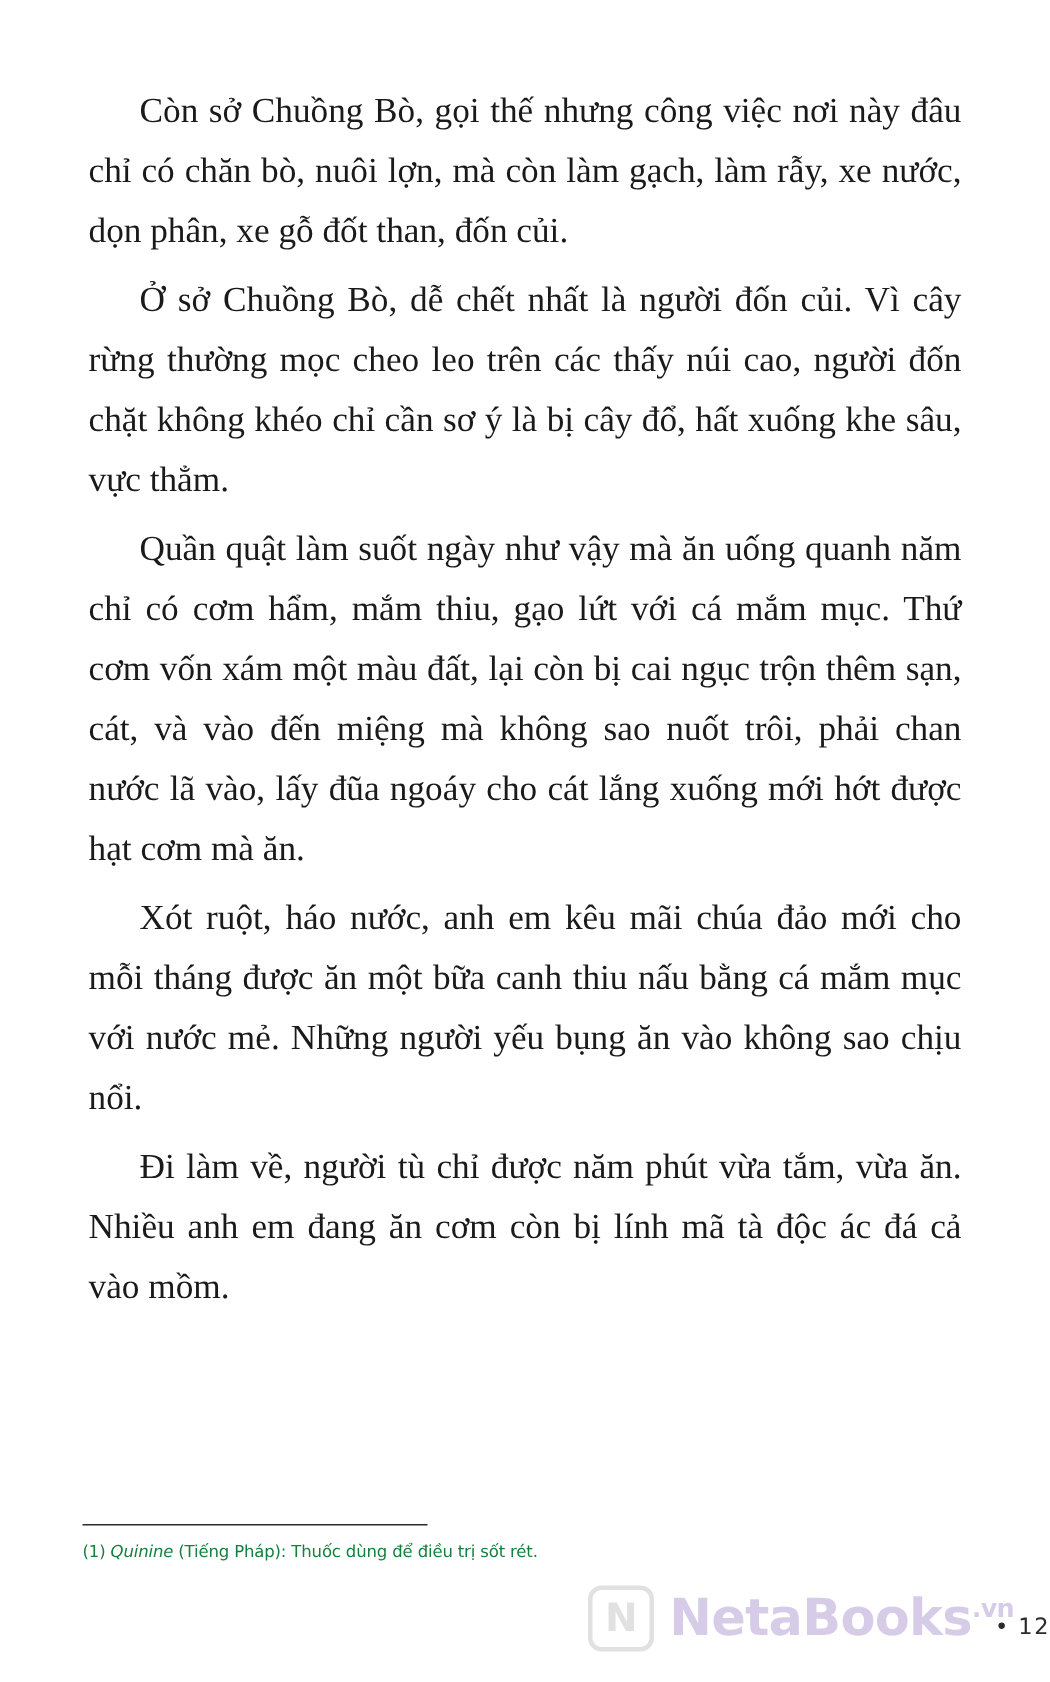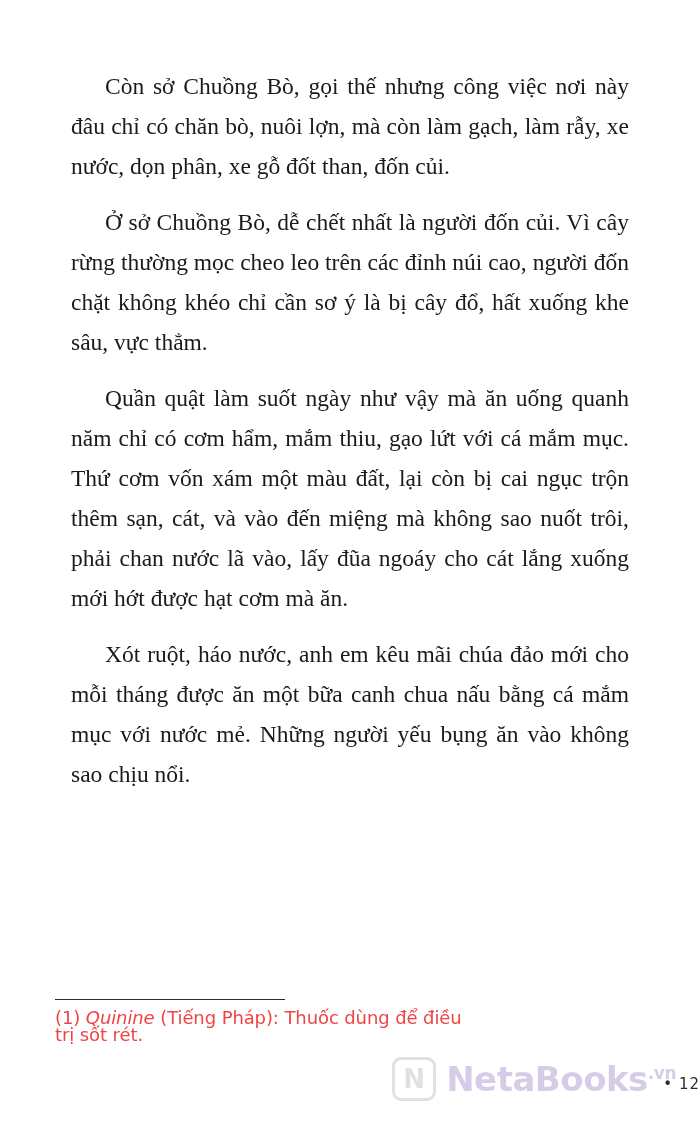--- a/index.html
+++ b/index.html
@@ -24,21 +24,21 @@
     box-sizing: border-box;
     padding: 50px 55px 0 55px;
   }
   .body-text {
     font-size: 23.5px;
     line-height: 40px;
     text-align: justify;
     text-justify: inter-word;
   }
   .body-text p {
-    margin: 16px;
+    margin: 4px;
     text-indent: 34px;
   }
   .body-text p.spaced {
     margin-top: 6px;
   }
   .footnote-sup {
     font-size: 13px;
     vertical-align: super;
     line-height: 0;
   }
@@ -49,23 +49,23 @@
     width: 420px;
   }
   .footnote-rule {
     width: 230px;
     height: 1px;
     background: #2b2b2b;
     margin-bottom: 9px;
   }
   .footnote-text {
     font-family: "DejaVu Sans", sans-serif;
-    font-size: 18px;
+    font-size: 11px;
     line-height: 17px;
-    color: #ef4444;
+    color: #15803d;
     letter-spacing: -0.1px;
   }
   .footnote-text .term {
     font-style: italic;
   }
   .page-number {
     position: absolute;
     left: 0;
     right: 0;
     bottom: 28px;
@@ -120,23 +120,24 @@
     vertical-align: super;
   }
 </style>
 </head>
 <body>
 
 <div class="page">
 
   <div class="body-text">
     <p>Còn sở Chuồng Bò, gọi thế nhưng công việc nơi này đâu chỉ có chăn bò, nuôi lợn, mà còn làm gạch, làm rẫy, xe nước, dọn phân, xe gỗ đốt than, đốn củi.</p>
-    <p class="spaced"> Ở sở Chuồng Bò, dễ chết nhất là người đốn củi. Vì cây rừng thường mọc cheo leo trên các đỉnh núi cao, người đốn chặt không khéo chỉ cần sơ ý là bị cây đổ, hất xuống khe sâu, vực thẳm.</p>
+    <p class="spaced"> Ở sở Chuồng Bò, dễ chết nhất là người đốn củi. Vì cây rừng thường mọc cheo leo trên các thấy núi cao, người đốn chặt không khéo chỉ cần sơ ý là bị cây đổ, hất xuống khe sâu, vực thẳm.</p>
     <p class="spaced">Quần quật làm suốt ngày như vậy mà ăn uống quanh năm chỉ có cơm hẩm, mắm thiu, gạo lứt với cá mắm mục. Thứ cơm vốn xám một màu đất, lại còn bị cai ngục trộn thêm sạn, cát, và vào đến miệng mà không sao nuốt trôi, phải chan nước lã vào, lấy đũa ngoáy cho cát lắng xuống mới hớt được hạt cơm mà ăn.</p>
-    <p class="spaced">Xót ruột, háo nước, anh em kêu mãi chúa đảo mới cho mỗi tháng được ăn một bữa canh chua nấu bằng cá mắm mục với nước mẻ. Những người yếu bụng ăn vào không sao chịu nổi.</p>
+    <p class="spaced">Xót ruột, háo nước, anh em kêu mãi chúa đảo mới cho mỗi tháng được ăn một bữa canh thiu nấu bằng cá mắm mục với nước mẻ. Những người yếu bụng ăn vào không sao chịu nổi.</p>
+    <p class="spaced">Đi làm về, người tù chỉ được năm phút vừa tắm, vừa ăn. Nhiều anh em đang ăn cơm còn bị lính mã tà độc ác đá cả vào mồm.</p>
   </div>
 
   <div class="footnote-area">
     <div class="footnote-rule"></div>
     <div class="footnote-text"><span>(1)</span> <span class="term">Quinine</span><span> (Tiếng Pháp): Thuốc dùng để điều trị sốt rét.</span></div>
   </div>
 
   <div class="page-number">• 12</div>
 
   <div class="watermark">

